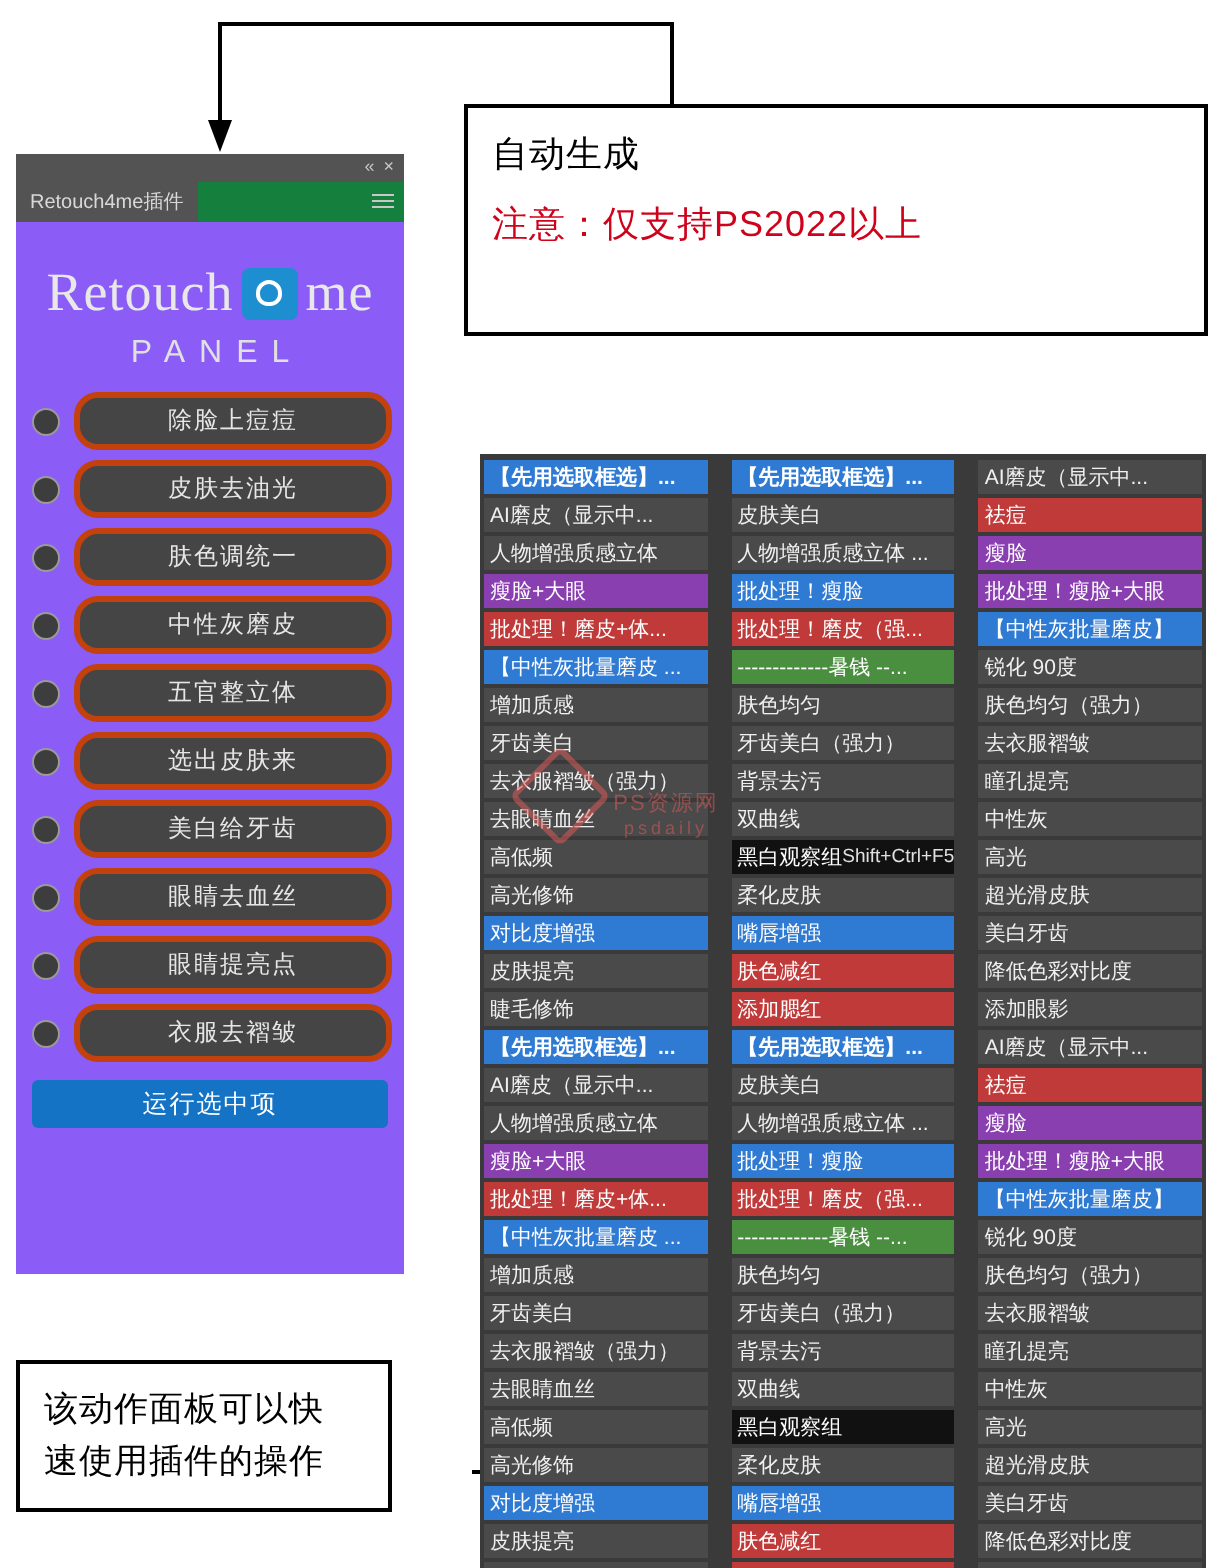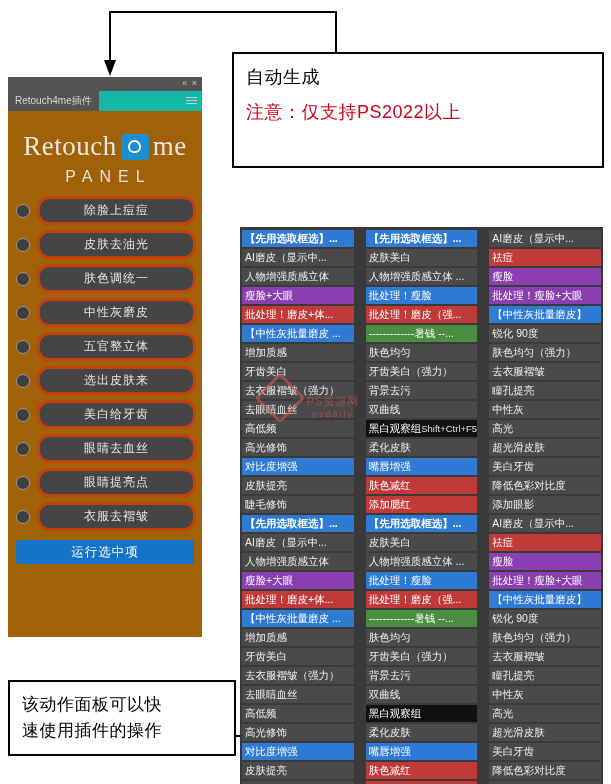--- a/index.html
+++ b/index.html
@@ -25,21 +25,21 @@
   #callout-top {
     left: 232px;
     top: 52px;
     width: 372px;
     height: 116px;
     padding: 10px 12px;
   }
   #callout-bottom {
     left: 8px;
     top: 680px;
-    width: 228px;
+    width: 188px;
     height: 76px;
     padding: 10px 12px;
   }
   .callout-line {
     font-size: 18px;
     line-height: 27px;
     color: #000;
     letter-spacing: 0.5px;
   }
   .callout-warn {
@@ -78,21 +78,21 @@
   .ps-titlebar .tb-icons {
     position: absolute;
     right: 4px;
     top: 1px;
     font-size: 9px;
     color: #c8c8c8;
     letter-spacing: 1px;
   }
   .ps-tabrow {
     height: 20px;
-    background: #14b8a6;
+    background: #15803d;
     position: relative;
     display: flex;
     align-items: center;
   }
   .ps-tab {
     background: #535353;
     color: #d8d8d8;
     font-size: 10px;
     padding: 4px 7px 4px 7px;
     height: 100%;
@@ -107,21 +107,21 @@
     width: 11px;
     height: 8px;
   }
   .ps-menu-icon i {
     display: block;
     height: 1px;
     background: #c8c8c8;
     margin-bottom: 2px;
   }
   .ps-body {
-    background: #a16207;
+    background: #8b5cf6;
     height: calc(100% - 34px);
     padding: 6px 6px 0 6px;
     box-sizing: border-box;
   }
   .ps-logo {
     text-align: center;
     padding-top: 14px;
     padding-bottom: 10px;
     color: #e8e8e8;
   }

